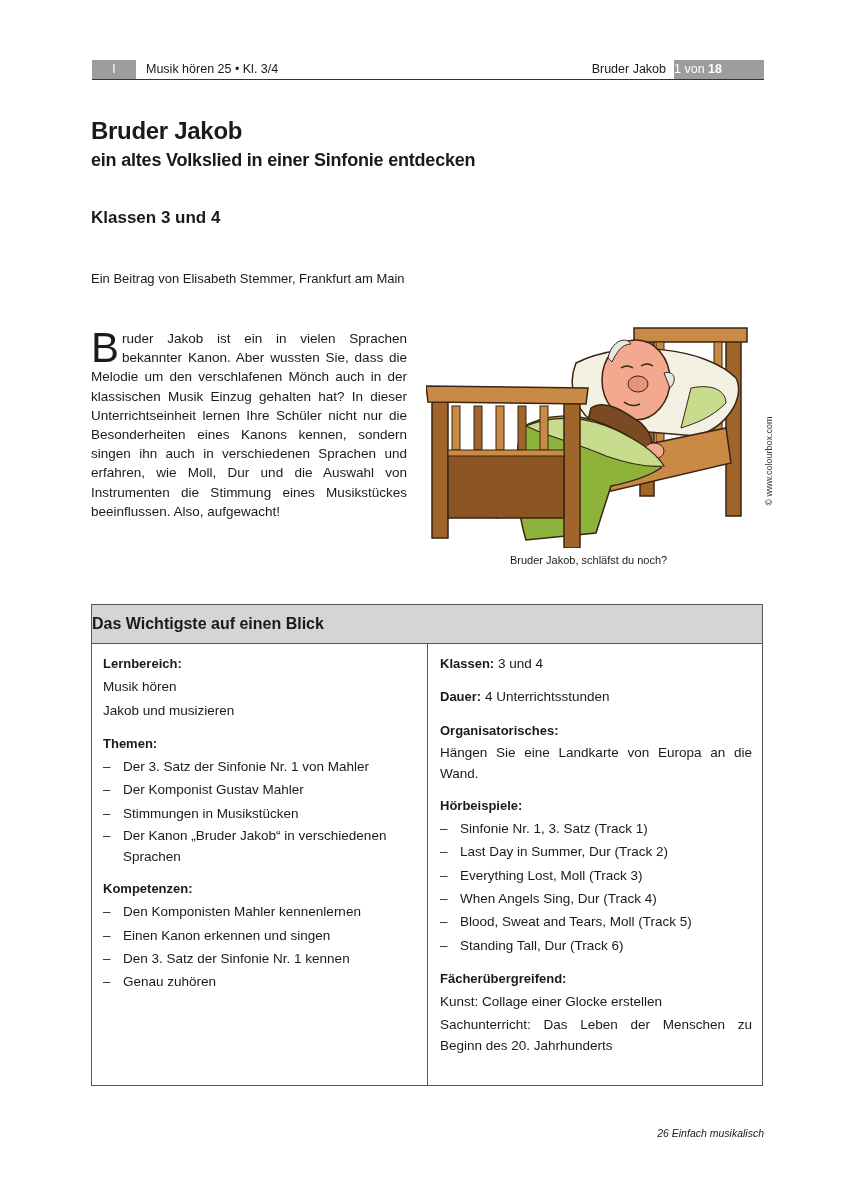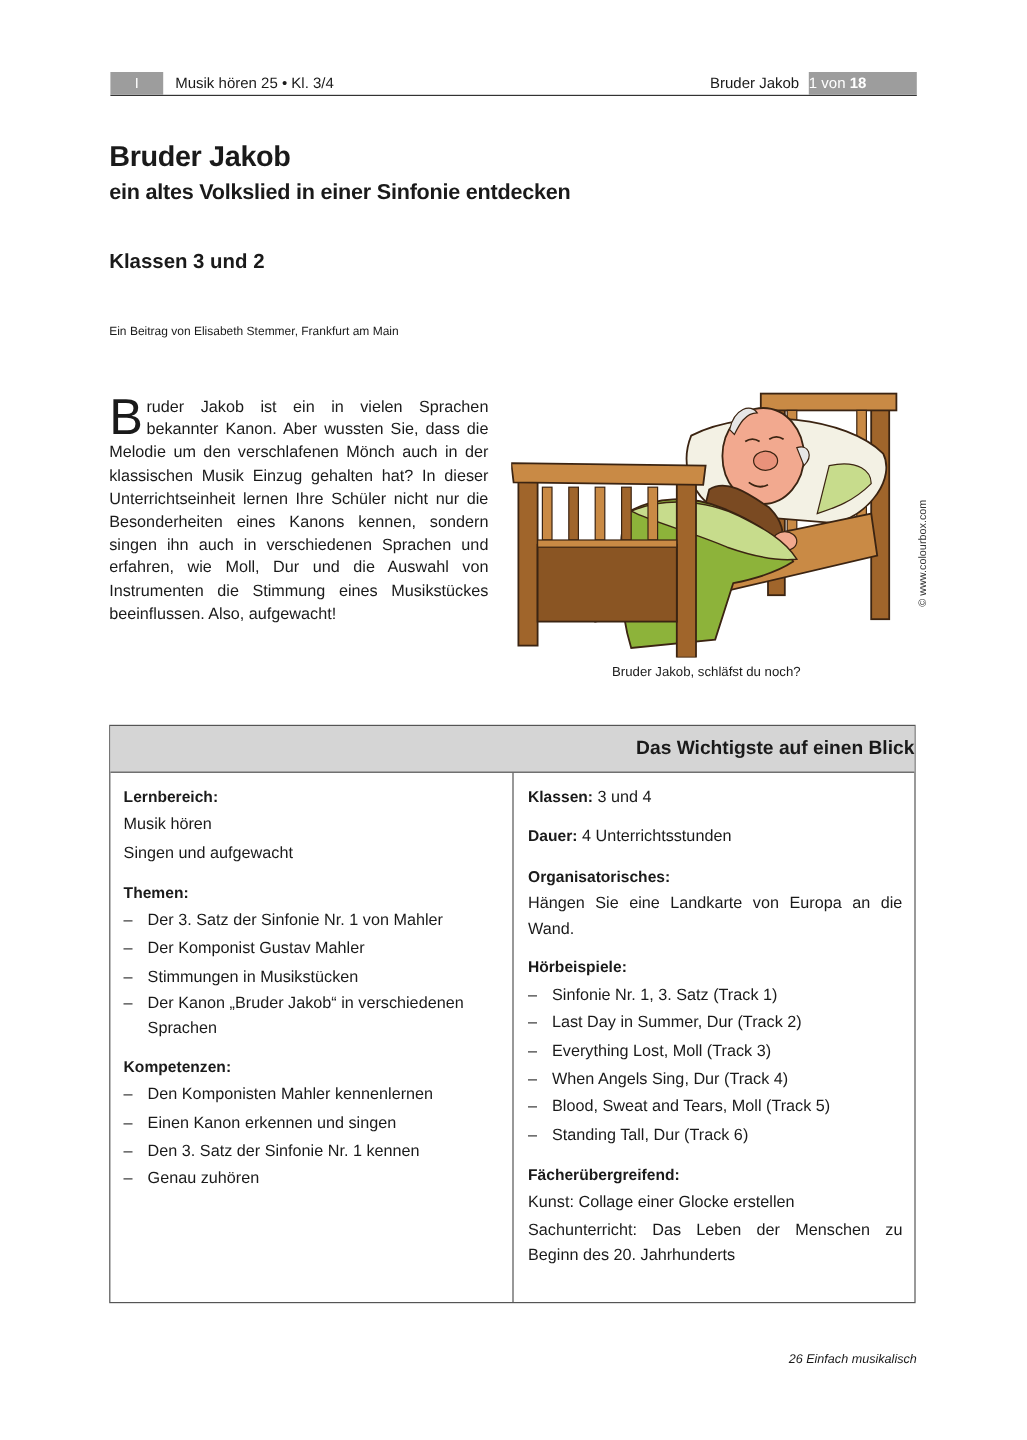--- a/index.html
+++ b/index.html
@@ -38,21 +38,21 @@
     }
     .subtitle {
       position: absolute; left: 91px; top: 150px; font-size: 18px; font-weight: bold;
       font-family: "Liberation Sans", sans-serif; letter-spacing: -0.2px; text-align: center;
     }
     .grades {
       position: absolute; left: 91px; top: 208px; font-size: 17px; font-weight: bold;
       font-family: "Liberation Sans", sans-serif;
     }
     .author {
-      position: absolute; left: 91px; top: 271px; font-size: 10px;
+      position: absolute; left: 91px; top: 271px; font-size: 13px;
       font-family: "Liberation Sans", sans-serif;
     }
     .intro {
       position: absolute; left: 91px; top: 329px; width: 316px; font-size: 13.5px;
       line-height: 19.2px; text-align: justify; font-family: "Liberation Sans", sans-serif;
       hyphens: manual;
     }
     .intro .dropcap {
       float: left; font-size: 42px; line-height: 34px; margin: 2px 3px 0 0;
       font-family: "Liberation Sans", sans-serif;
@@ -73,21 +73,21 @@
       position: absolute; left: 510px; top: 554px; font-size: 11px;
       font-family: "Liberation Sans", sans-serif;
     }
     
     .infobox {
       position: absolute; left: 91px; top: 604px; width: 672px; height: 482px;
       border: 1.2px solid #555; box-sizing: border-box;
     }
     .infobox .box-head {
       height: 38px; background: #d5d5d5; border-bottom: 1.2px solid #555;
-      text-align: right; line-height: 38px; font-size: 16px; font-weight: bold;
+      text-align: left; line-height: 38px; font-size: 16px; font-weight: bold;
       font-family: "Liberation Sans", sans-serif;
     }
     .infobox .col {
       position: absolute; top: 39px; bottom: 0; box-sizing: border-box;
       font-family: "Liberation Sans", sans-serif; font-size: 13.5px; line-height: 23.3px;
     }
     .infobox .col.left { left: 0; width: 336px; padding: 8px 8px 0 11px; border-right: 1.2px solid #555; }
     .infobox .col.right { left: 336px; right: 0; padding: 8px 10px 0 12px; }
     .sec-h { font-weight: bold; font-size: 13px; }
     .sec { margin-bottom: 10px; }
@@ -110,21 +110,21 @@
   <div class="series">Musik hören 25 • Kl. 3/4</div>
   <div class="doc-title">Bruder Jakob</div>
   <div class="pagebox">
     <span>1 von</span>
     <b>18</b>
   </div>
 </div>
 
 <div class="title">Bruder Jakob</div>
 <div class="subtitle">ein altes Volkslied in einer Sinfonie entdecken</div>
-<div class="grades">Klassen 3 und 2</div>
+<div class="grades">Klassen 3 und 4</div>
 <div class="author">Ein Beitrag von Elisabeth Stemmer, Frankfurt am Main</div>
 
 <div class="intro">
   <span class="dropcap">B</span><span>ruder Jakob ist ein in vielen Sprachen bekannter Kanon. Aber wussten Sie, dass die Melodie um den verschlafenen Mönch auch in der klassischen Musik Einzug gehal­ten hat? In dieser Unterrichtseinheit lernen Ihre Schüler nicht nur die Besonderheiten eines Kanons kennen, sondern singen ihn auch in verschiedenen Sprachen und erfahren, wie Moll, Dur und die Auswahl von Instrumenten die Stimmung eines Musikstückes beeinflussen. Also, aufgewacht!</span>
 </div>
 
 <svg class="illustration" viewBox="0 0 332 230">
 
   <rect x="214" y="18" width="14" height="160" fill="#a0652b" stroke="#3b2412" stroke-width="1.5"></rect>
   <rect x="300" y="18" width="15" height="180" fill="#a0652b" stroke="#3b2412" stroke-width="1.5"></rect>
@@ -170,21 +170,21 @@
 </div>
 <div class="caption">Bruder Jakob, schläfst du noch?</div>
 
 <div class="infobox">
   <div class="box-head">Das Wichtigste auf einen Blick</div>
 
   <div class="col left">
     <div class="sec">
       <div class="sec-h">Lernbereich:</div>
       <p class="plain">Musik hören</p>
-      <p class="plain">Singen und aufgewacht</p>
+      <p class="plain">Jakob und musizieren</p>
     </div>
     <div class="sec">
       <div class="sec-h">Themen:</div>
       <ul class="dash-list">
         <li>Der 3. Satz der Sinfonie Nr. 1 von Mahler</li>
         <li>Der Komponist Gustav Mahler</li>
         <li>Stimmungen in Musikstücken</li>
         <li class="wrap">Der Kanon „Bruder Jakob“ in verschiedenen Sprachen</li>
       </ul>
     </div>

